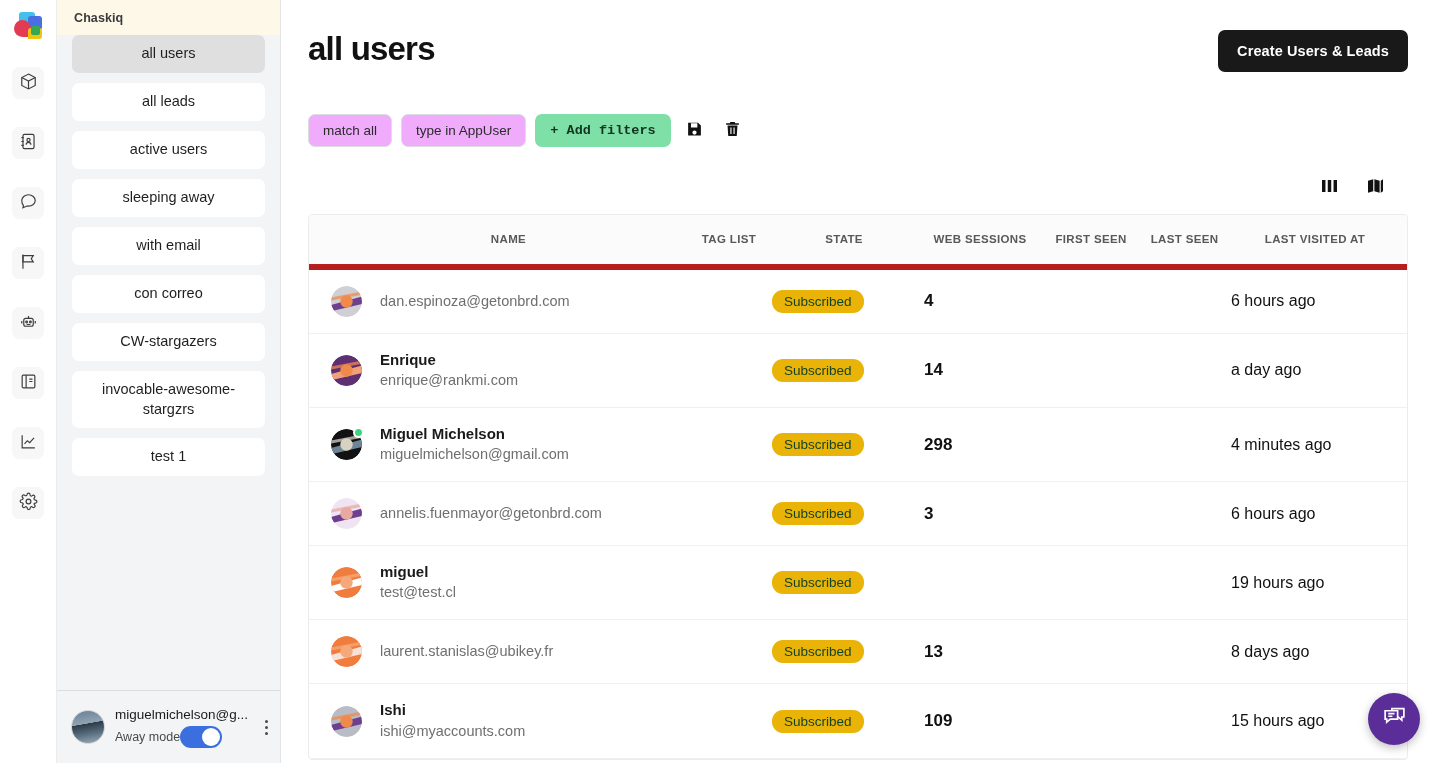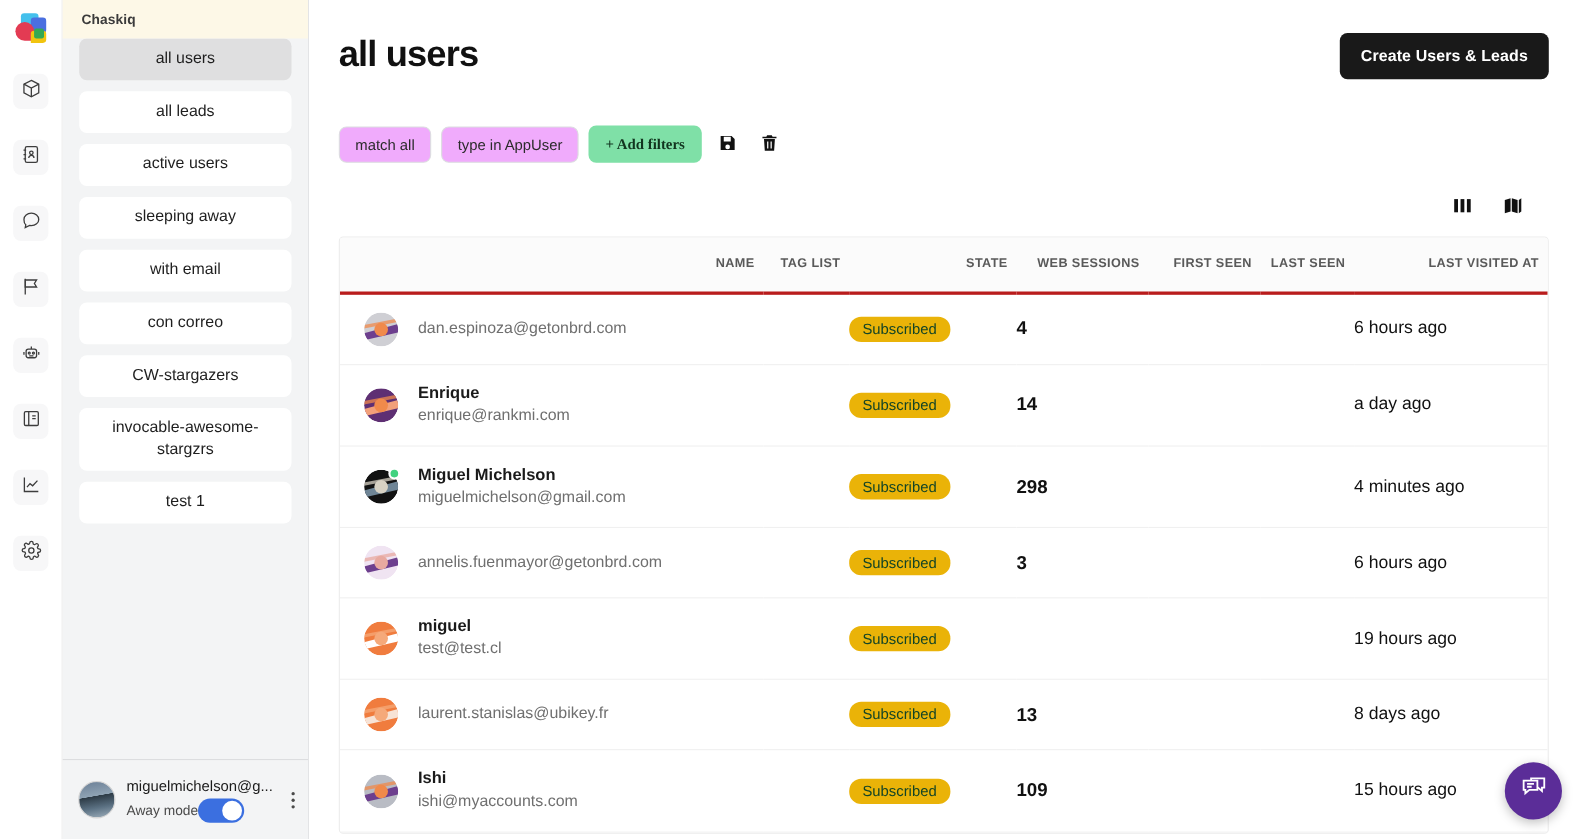--- a/index.html
+++ b/index.html
@@ -103,36 +103,36 @@
 
   .filter-bar { display: flex; align-items: center; gap: 9px; margin-top: 42px; }
   .chip {
     background: #f0abfc; border: 1px solid #dcdde0; border-radius: 7px;
     padding: 8px 14px; font-size: 13.5px; color: #2b2b2b; cursor: pointer;
     font-family: inherit; white-space: nowrap;
   }
   .add-filters {
     background: #7fe0a7; border: none; border-radius: 7px;
     padding: 9px 15px; font-size: 13.5px; font-weight: 700; color: #12351f;
-    cursor: pointer; font-family: Liberation Serif, serif; white-space: nowrap;
+    cursor: pointer; font-family: Liberation Mono, monospace; white-space: nowrap;
   }
   .icon-btn { background: none; border: none; cursor: pointer; padding: 4px 6px; display: flex; align-items: center; }
   .icon-btn svg { width: 17px; height: 18px; }
 
   .view-toggles { display: flex; justify-content: flex-end; gap: 15px; margin-top: 26px; padding-right: 17px; }
   .view-toggles .icon-btn svg { width: 19px; height: 18px; }
 
   
   .table-wrap { margin-top: 12px; border: 1px solid #ececec; border-radius: 4px; overflow: hidden; }
   table { width: 100%; border-collapse: collapse; table-layout: fixed; }
   thead th {
-    background: #fbfbfb; text-align: right; vertical-align: top;
+    background: #fbfbfb; text-align: center; vertical-align: top;
     padding: 16px 8px 16px 0; font-size: 11.5px; font-weight: 700;
     color: #595959; letter-spacing: .35px; line-height: 1.45;
-    border-bottom: 3px solid #b91c1c;
+    border-bottom: 6px solid #b91c1c;
   }
   thead th.c-name { padding-left: 22px; width: 385px; }
   thead th.c-tag  { width: 78px; }
   thead th.c-state{ width: 152px; }
   thead th.c-web  { width: 120px; }
   thead th.c-first{ width: 102px; }
   thead th.c-last { width: 85px; }
   thead th.c-visit{ width: auto; }
 
   tbody tr { border-bottom: 1px solid #f0f0f0; }

